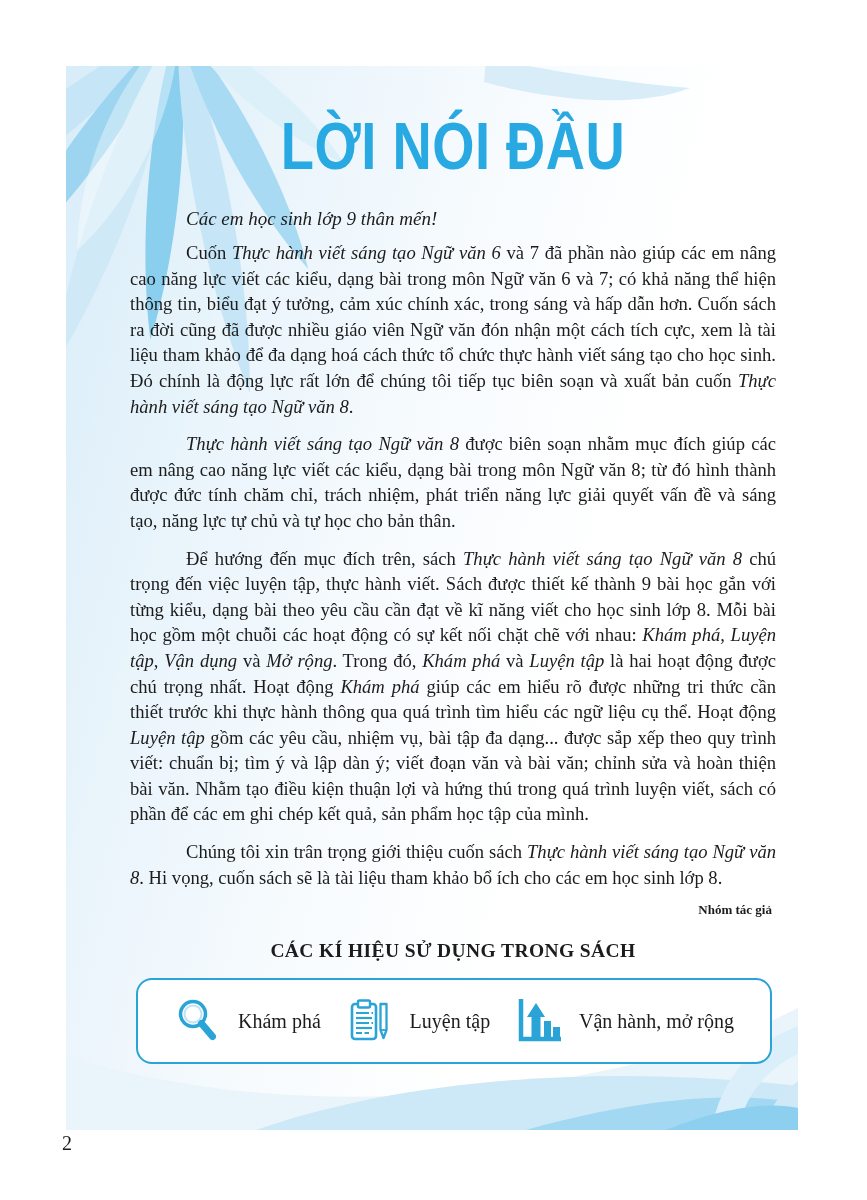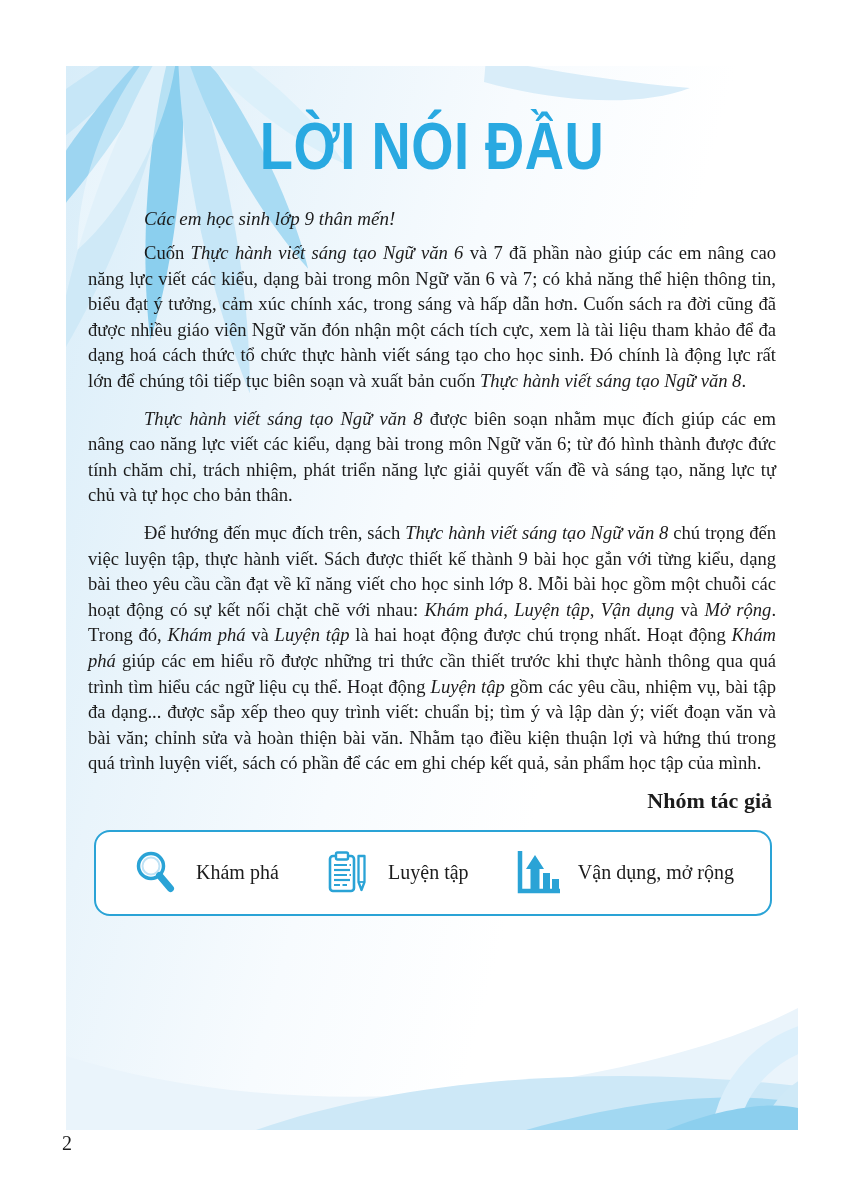--- a/index.html
+++ b/index.html
@@ -15,32 +15,32 @@
   }
   .sheet{position:relative;width:867px;height:1200px;background:#ffffff;overflow:hidden;}
   .content{
     position:absolute;left:66px;top:66px;width:732px;height:1064px;overflow:hidden;
     background:linear-gradient(105deg,#d8edf9 0%,#e9f4fb 22%,#f7fbfe 45%,#ffffff 66%);
   }
   .deco{position:absolute;pointer-events:none;}
   .deco.fan{left:0;top:0;z-index:0;}
   .deco.topright{right:0;top:0;z-index:0;}
   .deco.swoosh{left:0;bottom:0;z-index:0;}
-  .flow{position:relative;z-index:1;}
+  .flow{position:relative;z-index:1;margin-left:42px;}
   h1.title{
     margin:50px 0 0;text-align:center;
     font-family:"Liberation Sans", sans-serif;font-weight:bold;
     font-size:56px;line-height:1;color:var(--title-blue);
     transform:scale(0.97,1.18);transform-origin:50% 20%;
     letter-spacing:0.5px;
   }
   .greeting{margin:36px 22px 0 78px;font-style:italic;font-size:19px;}
   .bodytext{margin:10px 22px 0 22px;font-size:18.6px;line-height:25.6px;text-align:justify;font-family:Liberation Serif, serif;}
   .bodytext p{margin:0 0 12px 0;text-indent:56px;}
-  .signature{margin:4px 26px 0 0;text-align:right;font-weight:bold;font-size:22px;}
+  .signature{margin:4px 26px 0 0;text-align:right;font-weight:bold;font-size:13px;}
   .symbols-heading{margin:22px 0 0;text-align:center;font-weight:bold;font-size:19.5px;letter-spacing:.4px;}
   .legend-box{
     position:relative;z-index:2;margin:16px 26px 0 28px;height:86px;
     background:#ffffff;border:2px solid var(--border-blue);border-radius:16px;
     display:flex;align-items:center;justify-content:space-between;
     padding:0 36px;box-sizing:border-box;
   }
   .legend-item{display:flex;align-items:center;gap:16px;font-size:20px;}
   .legend-item svg{color:var(--icon-blue);display:block;}
   .page-number{position:absolute;left:62px;top:1132px;font-size:20px;z-index:3;}
@@ -77,26 +77,28 @@
       <path fill="#8ccfee" d="M600 170 C 660 146 706 142 732 148 L732 170 Z"></path>
     </svg>
 
     <div class="flow">
       <h1 class="title">LỜI NÓI ĐẦU</h1>
 
       <div class="greeting">Các em học sinh lớp 9 thân mến!</div>
 
       <div class="bodytext">
           <p><span>Cuốn </span><i>Thực hành viết sáng tạo Ngữ văn 6</i><span> và 7 đã phần nào giúp các em nâng cao năng lực viết các kiểu, dạng bài trong môn Ngữ văn 6 và 7; có khả năng thể hiện thông tin, biểu đạt ý tưởng, cảm xúc chính xác, trong sáng và hấp dẫn hơn. Cuốn sách ra đời cũng đã được nhiều giáo viên Ngữ văn đón nhận một cách tích cực, xem là tài liệu tham khảo để đa dạng hoá cách thức tổ chức thực hành viết sáng tạo cho học sinh. Đó chính là động lực rất lớn để chúng tôi tiếp tục biên soạn và xuất bản cuốn </span><i>Thực hành viết sáng tạo Ngữ văn 8</i><span>.</span></p>
-          <p><i>Thực hành viết sáng tạo Ngữ văn 8</i><span> được biên soạn nhằm mục đích giúp các em nâng cao năng lực viết các kiểu, dạng bài trong môn Ngữ văn 6; từ đó hình thành được đức tính chăm chỉ, trách nhiệm, phát triển năng lực giải quyết vấn đề và sáng tạo, năng lực tự chủ và tự học cho bản thân.</span></p>
+          <p><i>Thực hành viết sáng tạo Ngữ văn 8</i><span> được biên soạn nhằm mục đích giúp các em nâng cao năng lực viết các kiểu, dạng bài trong môn Ngữ văn 8; từ đó hình thành được đức tính chăm chỉ, trách nhiệm, phát triển năng lực giải quyết vấn đề và sáng tạo, năng lực tự chủ và tự học cho bản thân.</span></p>
           <p><span>Để hướng đến mục đích trên, sách </span><i>Thực hành viết sáng tạo Ngữ văn 8</i><span> chú trọng đến việc luyện tập, thực hành viết. Sách được thiết kế thành 9 bài học gắn với từng kiểu, dạng bài theo yêu cầu cần đạt về kĩ năng viết cho học sinh lớp 8. Mỗi bài học gồm một chuỗi các hoạt động có sự kết nối chặt chẽ với nhau: </span><i>Khám phá</i><span>, </span><i>Luyện tập</i><span>, </span><i>Vận dụng</i><span> và </span><i>Mở rộng</i><span>. Trong đó, </span><i>Khám phá</i><span> và </span><i>Luyện tập</i><span> là hai hoạt động được chú trọng nhất. Hoạt động </span><i>Khám phá</i><span> giúp các em hiểu rõ được những tri thức cần thiết trước khi thực hành thông qua quá trình tìm hiểu các ngữ liệu cụ thể. Hoạt động </span><i>Luyện tập</i><span> gồm các yêu cầu, nhiệm vụ, bài tập đa dạng... được sắp xếp theo quy trình viết: chuẩn bị; tìm ý và lập dàn ý; viết đoạn văn và bài văn; chỉnh sửa và hoàn thiện bài văn. Nhằm tạo điều kiện thuận lợi và hứng thú trong quá trình luyện viết, sách có phần để các em ghi chép kết quả, sản phẩm học tập của mình.</span></p>
+          <p><span>Chúng tôi xin trân trọng giới thiệu cuốn sách </span><i>Thực hành viết sáng tạo Ngữ văn 8</i><span>. Hi vọng, cuốn sách sẽ là tài liệu tham khảo bổ ích cho các em học sinh lớp 8.</span></p>
         </div>
 
       <div class="signature">Nhóm tác giả</div>
 
+      <div class="symbols-heading">CÁC KÍ HIỆU SỬ DỤNG TRONG SÁCH</div>
 
       <div class="legend-box">
 
         <div class="legend-item">
           <span>
             <svg width="48" height="48" viewBox="0 0 48 48">
               <circle cx="19" cy="17" r="12.5" fill="#ffffff" stroke="currentColor" stroke-width="3.5"></circle>
               <circle cx="19" cy="17" r="8.5" fill="none" stroke="#bfe2f5" stroke-width="2"></circle>
               <path d="M27.5 26.5 L38.5 39.5" stroke="currentColor" stroke-width="7" stroke-linecap="round"></path>
             </svg>
@@ -123,21 +125,21 @@
 
         <div class="legend-item">
           <span>
             <svg width="48" height="48" viewBox="0 0 48 48">
               <path d="M6 2 V42 H46" stroke="currentColor" stroke-width="4.5" fill="none"></path>
               <path d="M21 6 L30 20 L25.5 20 L25.5 40 L16.5 40 L16.5 20 L12 20 Z" fill="currentColor"></path>
               <rect x="29" y="24" width="7" height="16" fill="currentColor"></rect>
               <rect x="38" y="30" width="7" height="10" fill="currentColor"></rect>
             </svg>
           </span>
-          <span>Vận dụng, mở rộng</span>
+          <span>Vận hành, mở rộng</span>
         </div>
 
       </div>
     </div>
   </div>
 
   <div class="page-number">2</div>
 </div>
 
 </body></html>

